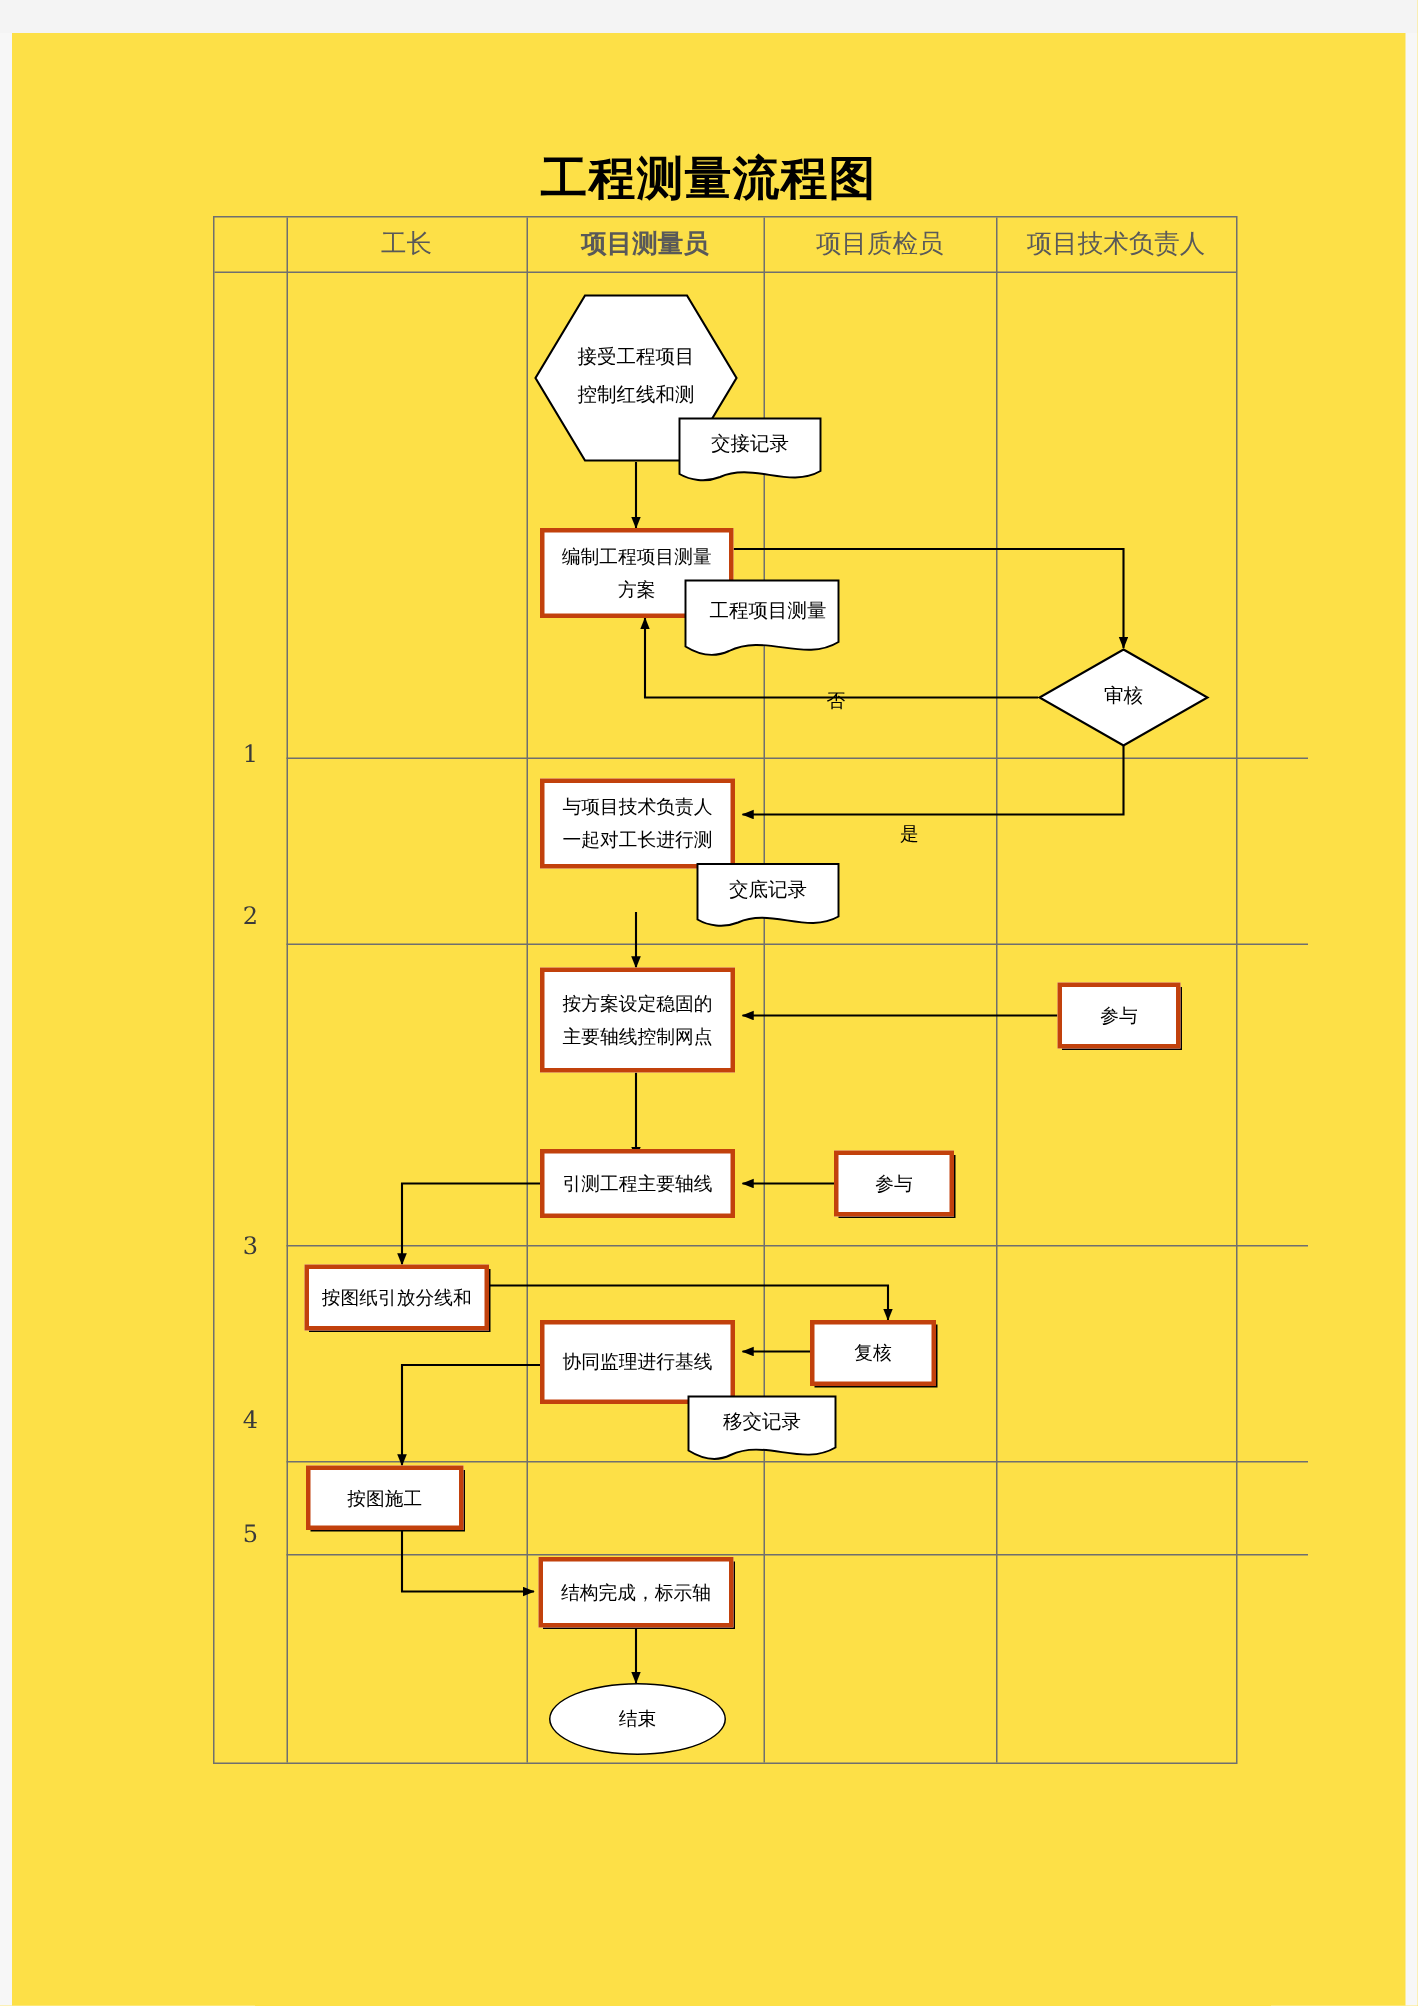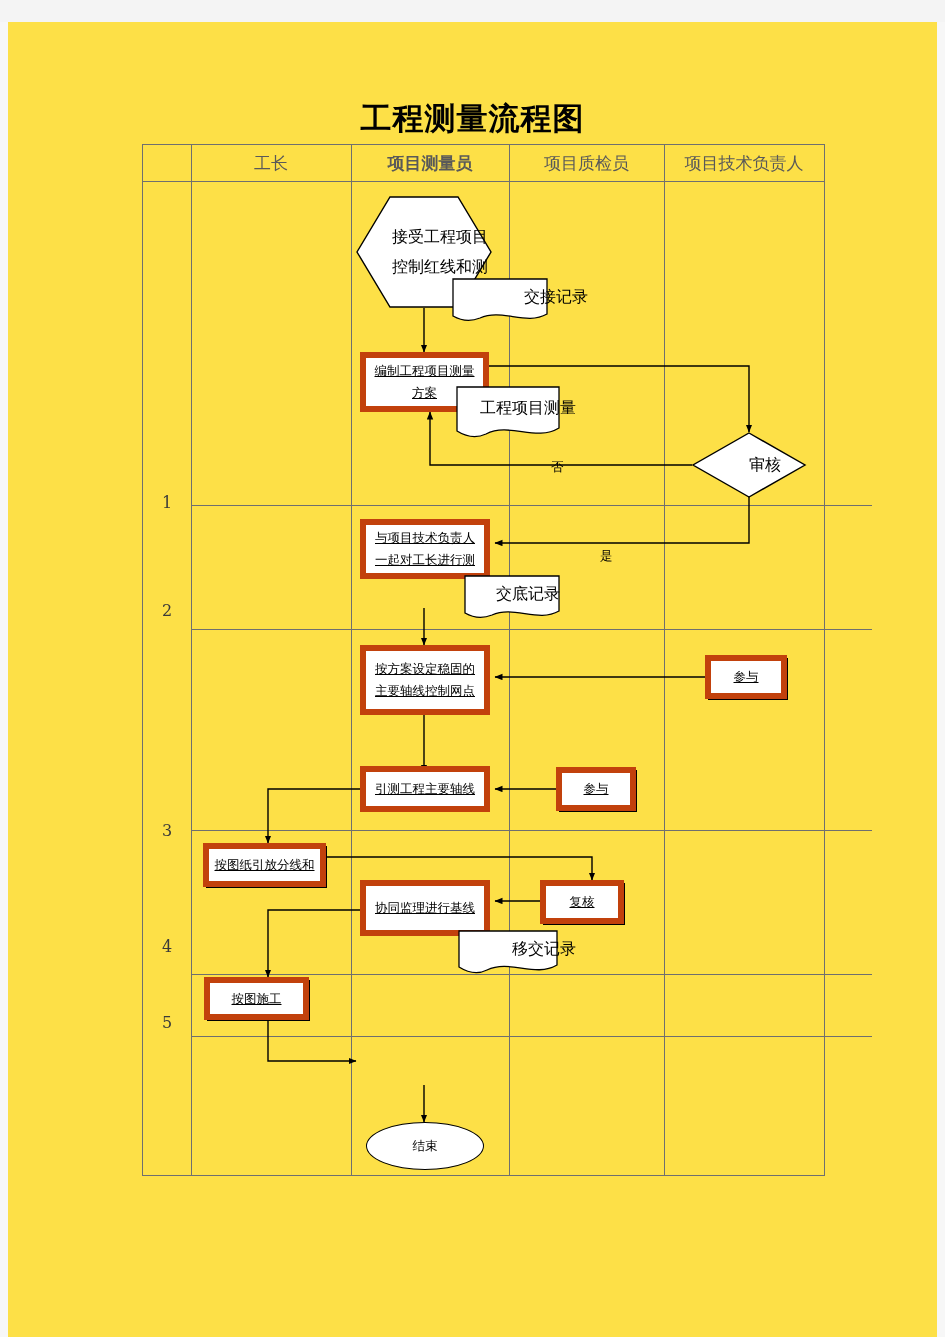--- a/index.html
+++ b/index.html
@@ -56,35 +56,35 @@
   
   .node{
     position:absolute;box-sizing:border-box;
     background:#fff;
     display:flex;align-items:center;justify-content:center;
     text-align:center;
     font-family:"DejaVu Sans","Liberation Sans",sans-serif;
     font-size:12.5px;color:#000;line-height:1.75;
     white-space:pre-line;
   }
-  .rect{border:6px solid #c2410c;text-decoration:underline;}
+  .rect{border:3px solid #c2410c;}
   .rect.sh{box-shadow:2px 2px 0 -1px #000;}
   .oval{border:1.6px solid #000;border-radius:50%;}
   .lbl{
     position:absolute;font-family:"DejaVu Sans","Liberation Sans",sans-serif;
     font-size:12.5px;color:#000;background:transparent;
   }
   .hex,.dia,.doc{position:absolute;}
   .hex svg,.dia svg,.doc svg{display:block;overflow:visible;}
   .shapetext{
-    position:absolute;left:16px;top:0;width:100%;height:100%;
+    position:absolute;left:0;top:0;width:100%;height:100%;
     display:flex;align-items:center;justify-content:center;
     text-align:center;white-space:pre-line;
     font-family:"DejaVu Sans","Liberation Sans",sans-serif;
-    font-size:16px;color:#000;line-height:1.9;
+    font-size:13px;color:#000;line-height:1.9;
     pointer-events:none;
   }
   .doc .shapetext{align-items:center;}
   
   #wires{position:absolute;left:0;top:0;width:945px;height:1337px;pointer-events:none;}
 </style>
 </head>
 <body>
 
 <div id="page">
@@ -164,21 +164,21 @@
       <polygon points="34,1 102,1 135,56 102,111 34,111 1,56" fill="#fff" stroke="#000" stroke-width="1.4"></polygon>
     </svg>
     <div class="shapetext">接受工程项目
 控制红线和测</div>
   </div>
 
   <div class="doc" style="left:452px;top:278px;width:96px;height:46px;">
     <svg width="96" height="46" viewBox="0 0 96 46">
       <path d="M1,1 H95 V36 C74,48 50,30 28,40 C18,44 8,42 1,38 Z" fill="#fff" stroke="#000" stroke-width="1.3"></path>
     </svg>
-    <div class="shapetext" style="height:38px;padding-left:40px;">交接记录</div>
+    <div class="shapetext" style="height:38px;">交接记录</div>
   </div>
 
   <div class="node rect" style="left:360px;top:352px;width:129px;height:60px;">
     <span>编制工程项目测量
 方案</span>
   </div>
 
   <div class="doc" style="left:456px;top:386px;width:112px;height:56px;">
     <svg width="104" height="56" viewBox="0 0 104 56">
       <path d="M1,1 H103 V42 C80,56 54,36 30,48 C19,53 9,50 1,45 Z" fill="#fff" stroke="#000" stroke-width="1.3"></path>
@@ -235,25 +235,28 @@
   </div>
 
   <div class="node rect" style="left:360px;top:880px;width:130px;height:56px;">
     <span>协同监理进行基线</span>
   </div>
 
   <div class="doc" style="left:458px;top:930px;width:100px;height:46px;">
     <svg width="100" height="46" viewBox="0 0 100 46">
       <path d="M1,1 H99 V35 C77,48 52,29 29,40 C19,45 9,42 1,37 Z" fill="#fff" stroke="#000" stroke-width="1.3"></path>
     </svg>
-    <div class="shapetext" style="height:38px;padding-left:20px;">移交记录</div>
+    <div class="shapetext" style="height:38px;">移交记录</div>
   </div>
 
   <div class="node rect sh" style="left:204px;top:977px;width:105px;height:43px;">
     <span>按图施工</span>
   </div>
 
+  <div class="node rect sh" style="left:359px;top:1038px;width:130px;height:47px;">
+    <span>结构完成，标示轴</span>
+  </div>
 
   <div class="node oval" style="left:366px;top:1122px;width:118px;height:48px;">
     <span>结束</span>
   </div>
 
 </div>
 
 </body></html>

